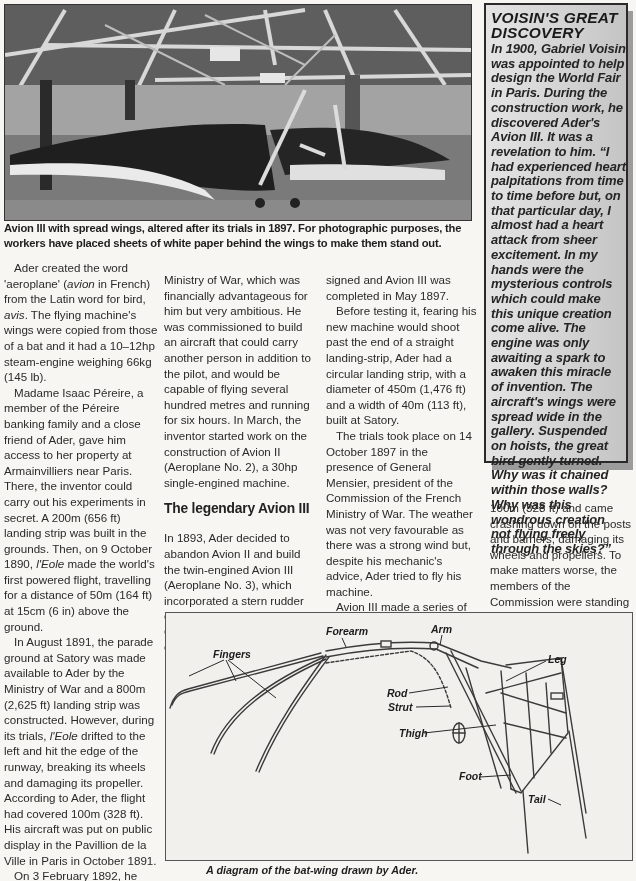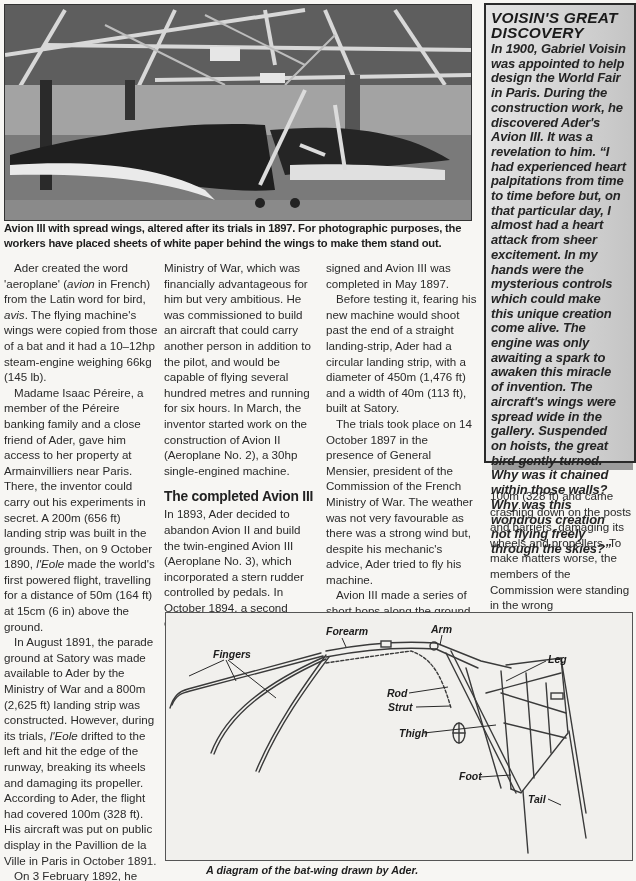--- a/index.html
+++ b/index.html
@@ -21,38 +21,38 @@
     font-size:11.2px; line-height:15px; font-weight:bold;
     font-family:"Liberation Sans Narrow","Liberation Sans", sans-serif;
     letter-spacing:-0.2px; color:#1e1e1e;
   }
   
   .col {
     font-size:11.6px; line-height:15.6px; color:#2a2a2a;
     font-family:"Liberation Sans", sans-serif;
   }
   .col p { margin:0; text-indent:10px; }
-  .col p.noindent { text-indent:0; }
+  .col p.noindent { text-indent:0;margin-top:12px; }
   .col1 { left:4px; top:260px; width:155px; }
   .col2 { left:164px; top:260px; width:152px; }
   .col3 { left:326px; top:260px; width:152px; }
   .col4 { left:490px; top:488px; width:146px; }
   .subhead {
     font-weight:bold; font-size:13.8px; line-height:18px; color:#222;
     margin-top:10px; letter-spacing:-0.2px;
   }
   
   .sidebar-shadow {
     left:492px; top:11px; width:141px; height:459px; background:#9c9c9c;
   }
   .sidebar {
     left:484px; top:3px; width:135px; height:454px;
     border:2px solid #2a2a2a;
     background:linear-gradient(90deg,#e4e4e4 0%,#d2d2d2 60%,#c4c4c4 100%);
-    padding:2px 8px 0 5px; box-sizing:content-box;
+    padding:2px 0 0 5px; box-sizing:content-box;
   }
   .sidebar-title {
     font-size:15.5px; line-height:15px; font-weight:900; font-style:italic;
     color:#1a1a1a; letter-spacing:0.2px; margin-top:3px;
   }
   .sidebar-body {
     font-size:13px; line-height:14.7px; font-weight:bold; font-style:italic;
     color:#252525; margin-top:2px; letter-spacing:-0.15px;
   }
   
@@ -131,21 +131,21 @@
 
 <div class="abs col col1">
   <p><span>Ader created the word 'aeroplane' (</span><i>avion</i><span> in French) from the Latin word for bird, </span><i>avis</i><span>. The flying machine's wings were copied from those of a bat and it had a 10–12hp steam-engine weighing 66kg (145 lb).</span></p>
   <p><span>Madame Isaac Péreire, a member of the Péreire banking family and a close friend of Ader, gave him access to her property at Armainvilliers near Paris. There, the inventor could carry out his experiments in secret. A 200m (656 ft) landing strip was built in the grounds. Then, on 9 October 1890, </span><i>l'Eole</i><span> made the world's first powered flight, travelling for a distance of 50m (164 ft) at 15cm (6 in) above the ground.</span></p>
   <p><span>In August 1891, the parade ground at Satory was made available to Ader by the Ministry of War and a 800m (2,625 ft) landing strip was constructed. However, during its trials, </span><i>l'Eole</i><span> drifted to the left and hit the edge of the runway, breaking its wheels and damaging its propeller. According to Ader, the flight had covered 100m (328 ft). His aircraft was put on public display in the Pavillion de la Ville in Paris in October 1891.</span></p>
   <p>On 3 February 1892, he signed a contract with the</p>
 </div>
 
 <div class="abs col col2">
   <p class="noindent">Ministry of War, which was financially advantageous for him but very ambitious. He was commissioned to build an aircraft that could carry another person in addition to the pilot, and would be capable of flying several hundred metres and running for six hours. In March, the inventor started work on the construction of Avion II (Aeroplane No. 2), a 30hp single-engined machine.</p>
-  <div class="subhead">The completed Avion III</div>
+  <div class="subhead">The legendary Avion III</div>
   <p class="noindent">In 1893, Ader decided to abandon Avion II and build the twin-engined Avion III (Aeroplane No. 3), which incorporated a stern rudder controlled by pedals. In October 1894, a second contract was</p>
 </div>
 
 <div class="abs col col3">
   <p class="noindent">signed and Avion III was completed in May 1897.</p>
   <p>Before testing it, fearing his new machine would shoot past the end of a straight landing-strip, Ader had a circular landing strip, with a diameter of 450m (1,476 ft) and a width of 40m (113 ft), built at Satory.</p>
   <p>The trials took place on 14 October 1897 in the presence of General Mensier, president of the Commission of the French Ministry of War. The weather was not very favourable as there was a strong wind but, despite his mechanic's advice, Ader tried to fly his machine.</p>
   <p>Avion III made a series of short hops along the ground then left the runway after</p>
 </div>
 

